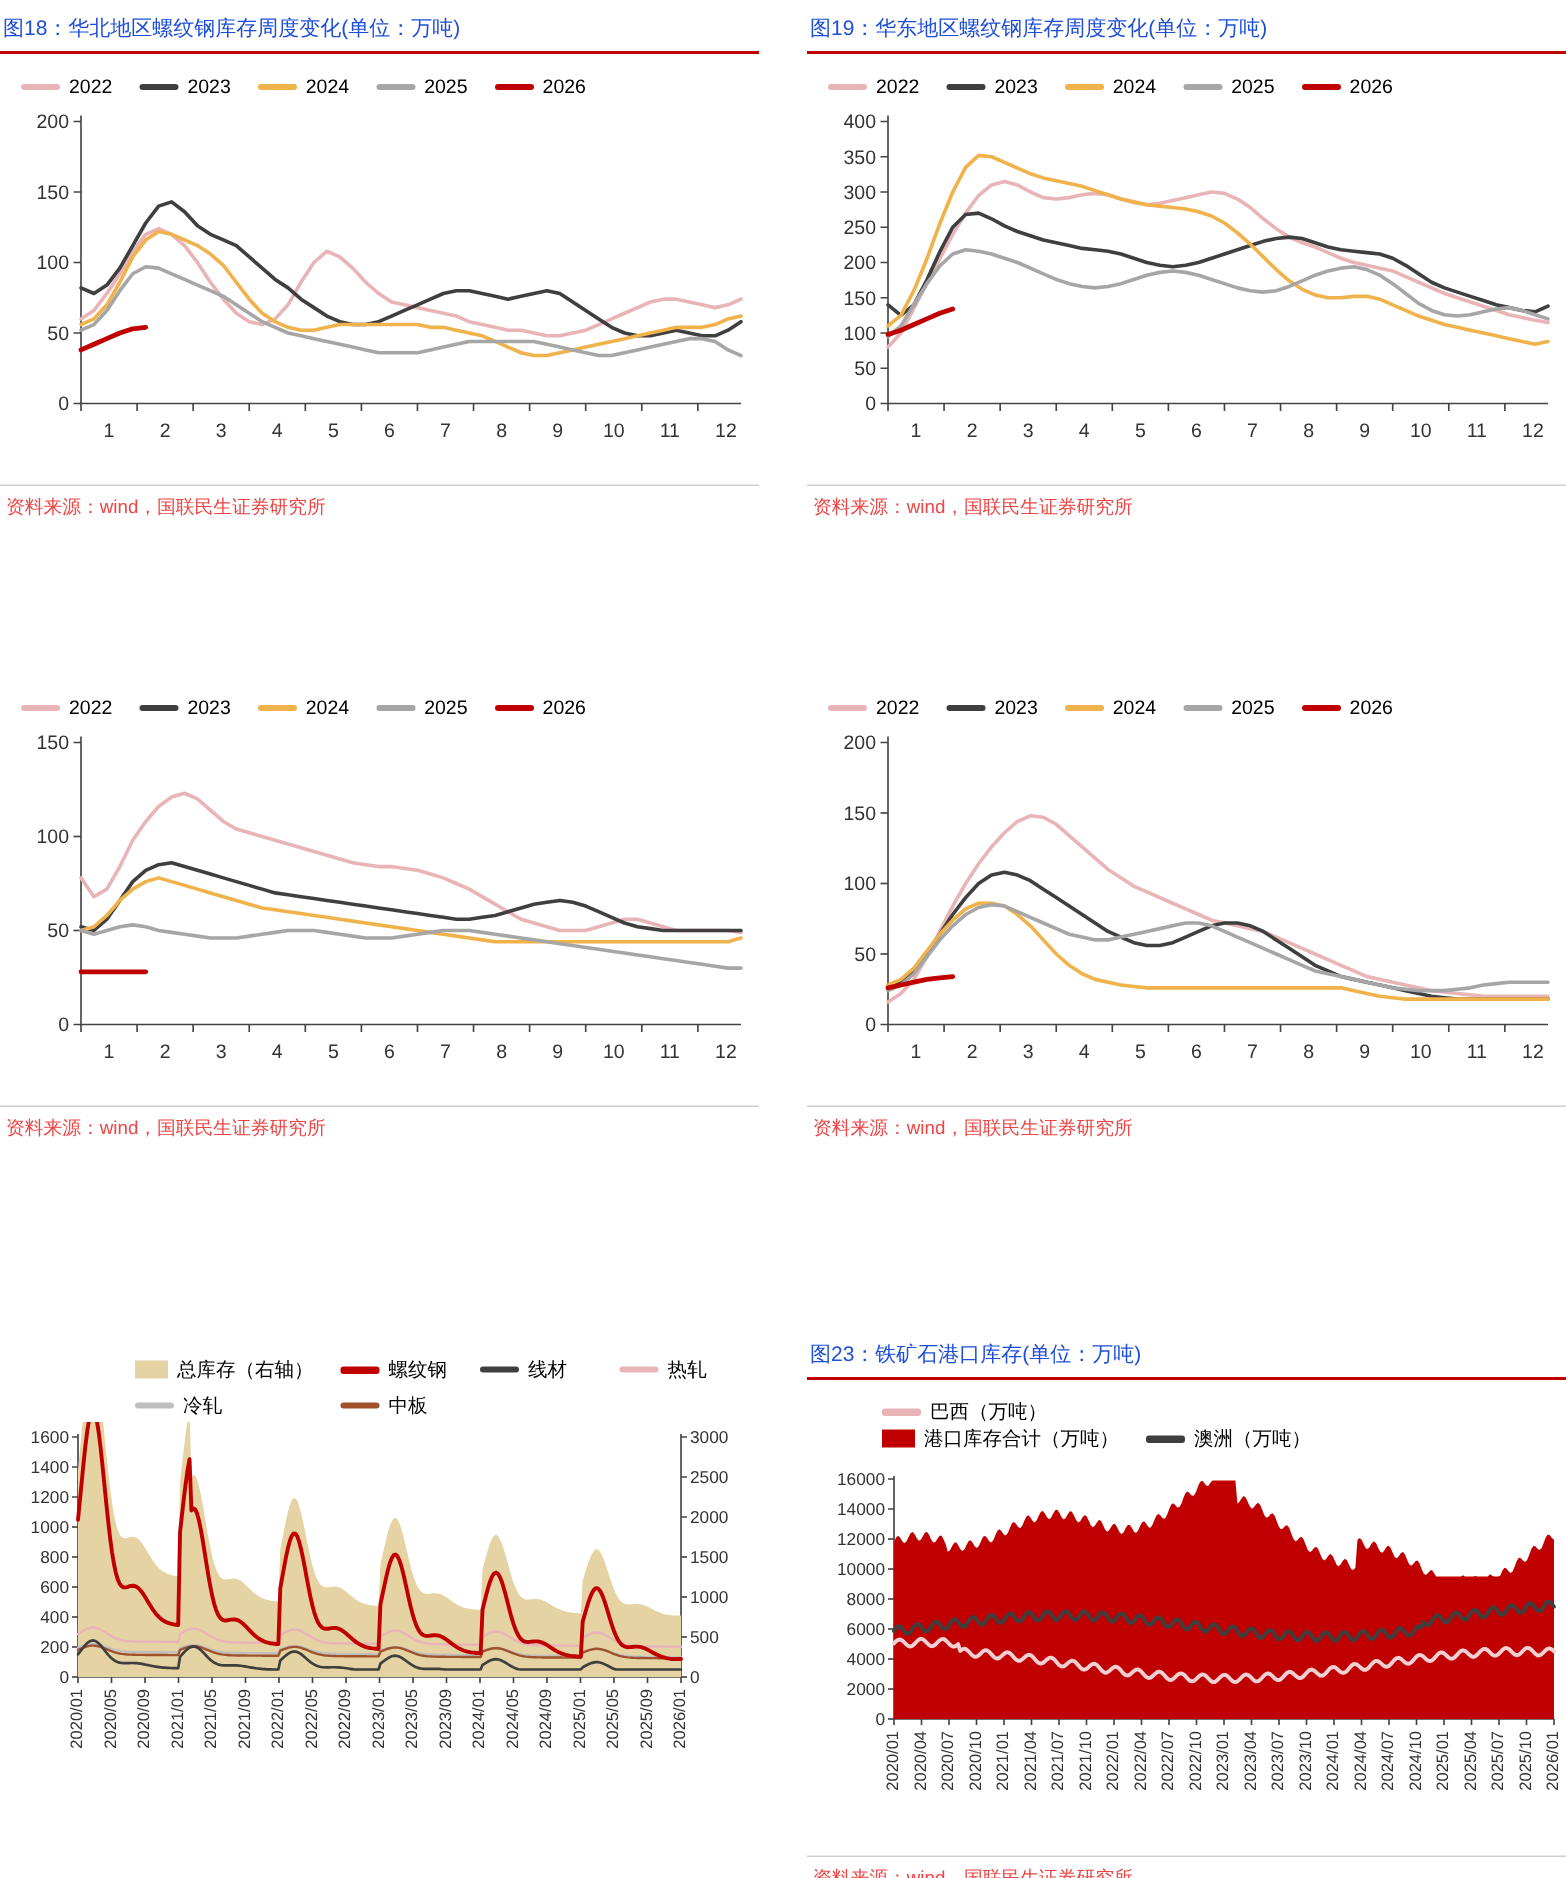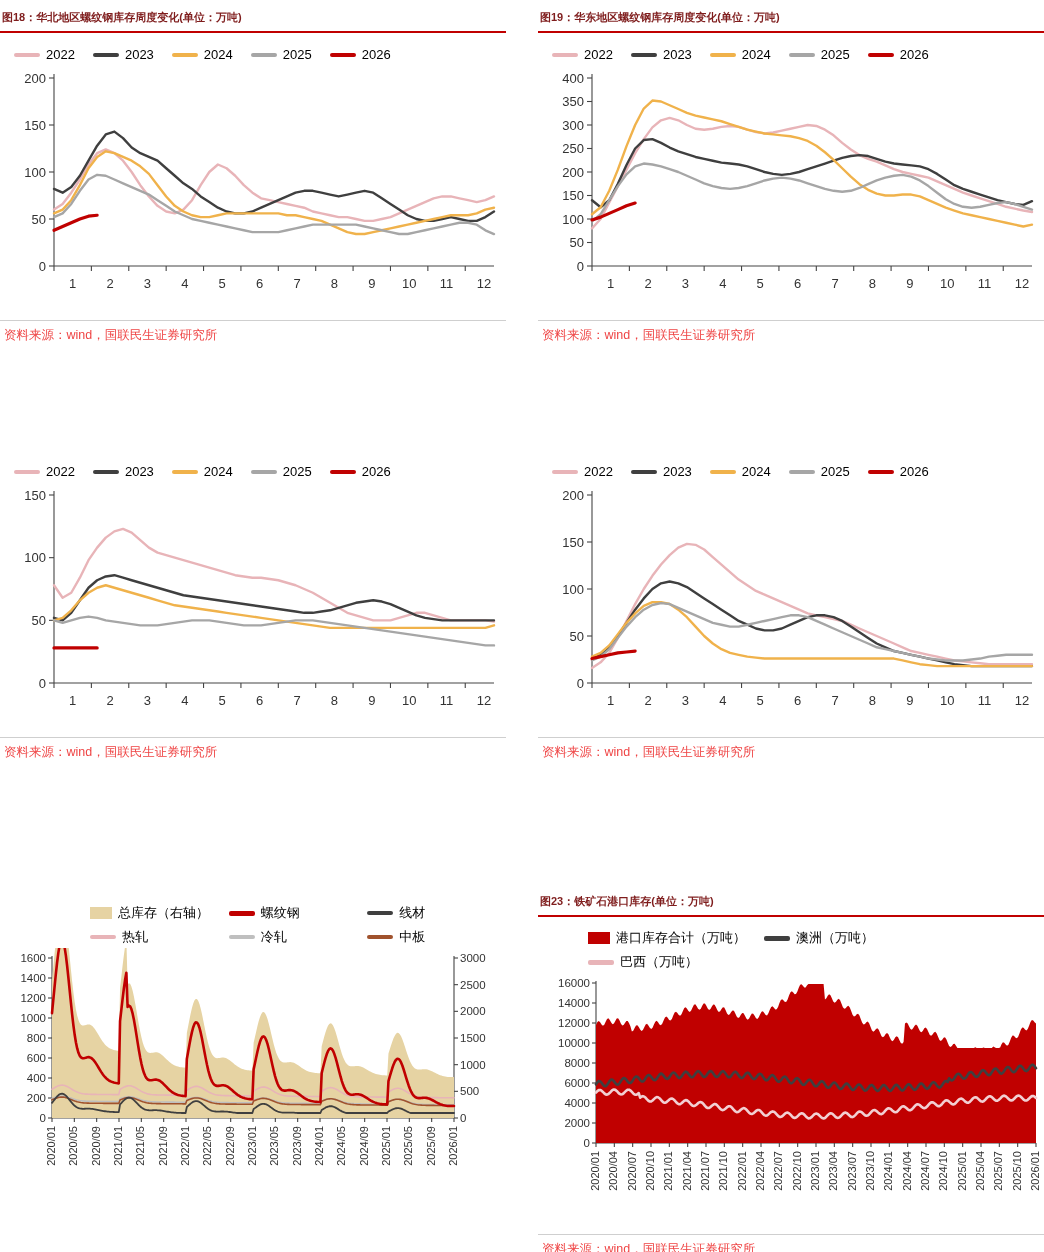--- a/index.html
+++ b/index.html
@@ -21,38 +21,38 @@
     row-gap: 0px;
     padding: 8px 0 0 0;
   }
   .panel {
     position: relative;
     width: 506px;
   }
   .panel.tall { height: 400px; }
   .panel.tall2 { height: 410px; }
   .panel-title {
-    font-size: 11px;
-    font-weight: bold;
-    color: #7f1d1d;
+    font-size: 14px;
+    font-weight: normal;
+    color: #1d4ed8;
     padding: 2px 0 6px 2px;
     border-bottom: 2px solid #C00000;
     letter-spacing: 0px;
     white-space: nowrap;
   }
   .legend {
     display: flex;
     align-items: center;
     flex-wrap: wrap;
     gap: 0px;
     padding: 14px 0 2px 14px;
   }
   .legend.two-col {
     display: grid;
-    grid-template-columns: 1fr 1fr 1fr;
+    grid-template-columns: 1fr 1fr 1fr 1fr;
     row-gap: 6px;
     padding-left: 90px;
     padding-top: 12px;
   }
   .leg-item {
     display: flex;
     align-items: center;
     margin-right: 18px;
     font-size: 13px;
     color: #000000;
@@ -495,34 +495,34 @@
             <line x1="454" y1="170" x2="454" y2="174" class="axis-line"></line>
             <text x="454" y="178" text-anchor="end" class="xt-rot" transform="rotate(-90 454 178)" dominant-baseline="middle">2026/01</text>
           </svg>
       </div>
 
     </div>
 
     <div class="panel tall2">
       <div class="panel-title">图23：铁矿石港口库存(单位：万吨)</div>
       <div class="legend" style="padding-left:50px;display:block;padding-top:12px">
+        <div style="display:flex;align-items:center">
+          <span class="leg-item">
+              <i class="leg-swatch" style="background:#E8B4B8;height:5px"></i>
+              <span>巴西（万吨）</span>
+            </span>
+        </div>
         <div style="display:flex;align-items:center;margin-bottom:6px">
           <span class="leg-item">
               <i class="leg-swatch box" style="background:#C00000"></i>
               <span>港口库存合计（万吨）</span>
             </span>
           <span class="leg-item">
               <i class="leg-swatch" style="background:#3F3F3F;height:5px"></i>
               <span>澳洲（万吨）</span>
-            </span>
-        </div>
-        <div style="display:flex;align-items:center">
-          <span class="leg-item">
-              <i class="leg-swatch" style="background:#E8B4B8;height:5px"></i>
-              <span>巴西（万吨）</span>
             </span>
         </div>
       </div>
       <div class="chart-area">
         <svg width="506" height="255" viewBox="0 0 506 255">
             <line x1="58" y1="8" x2="58" y2="170" class="axis-line"></line>
             <line x1="58" y1="170" x2="498" y2="170" class="axis-line"></line>
             <line x1="54" y1="170" x2="58" y2="170" class="axis-line"></line>
             <text x="52" y="174" text-anchor="end" class="tick-lbl small">0</text>
             <line x1="54" y1="150" x2="58" y2="150" class="axis-line"></line>

